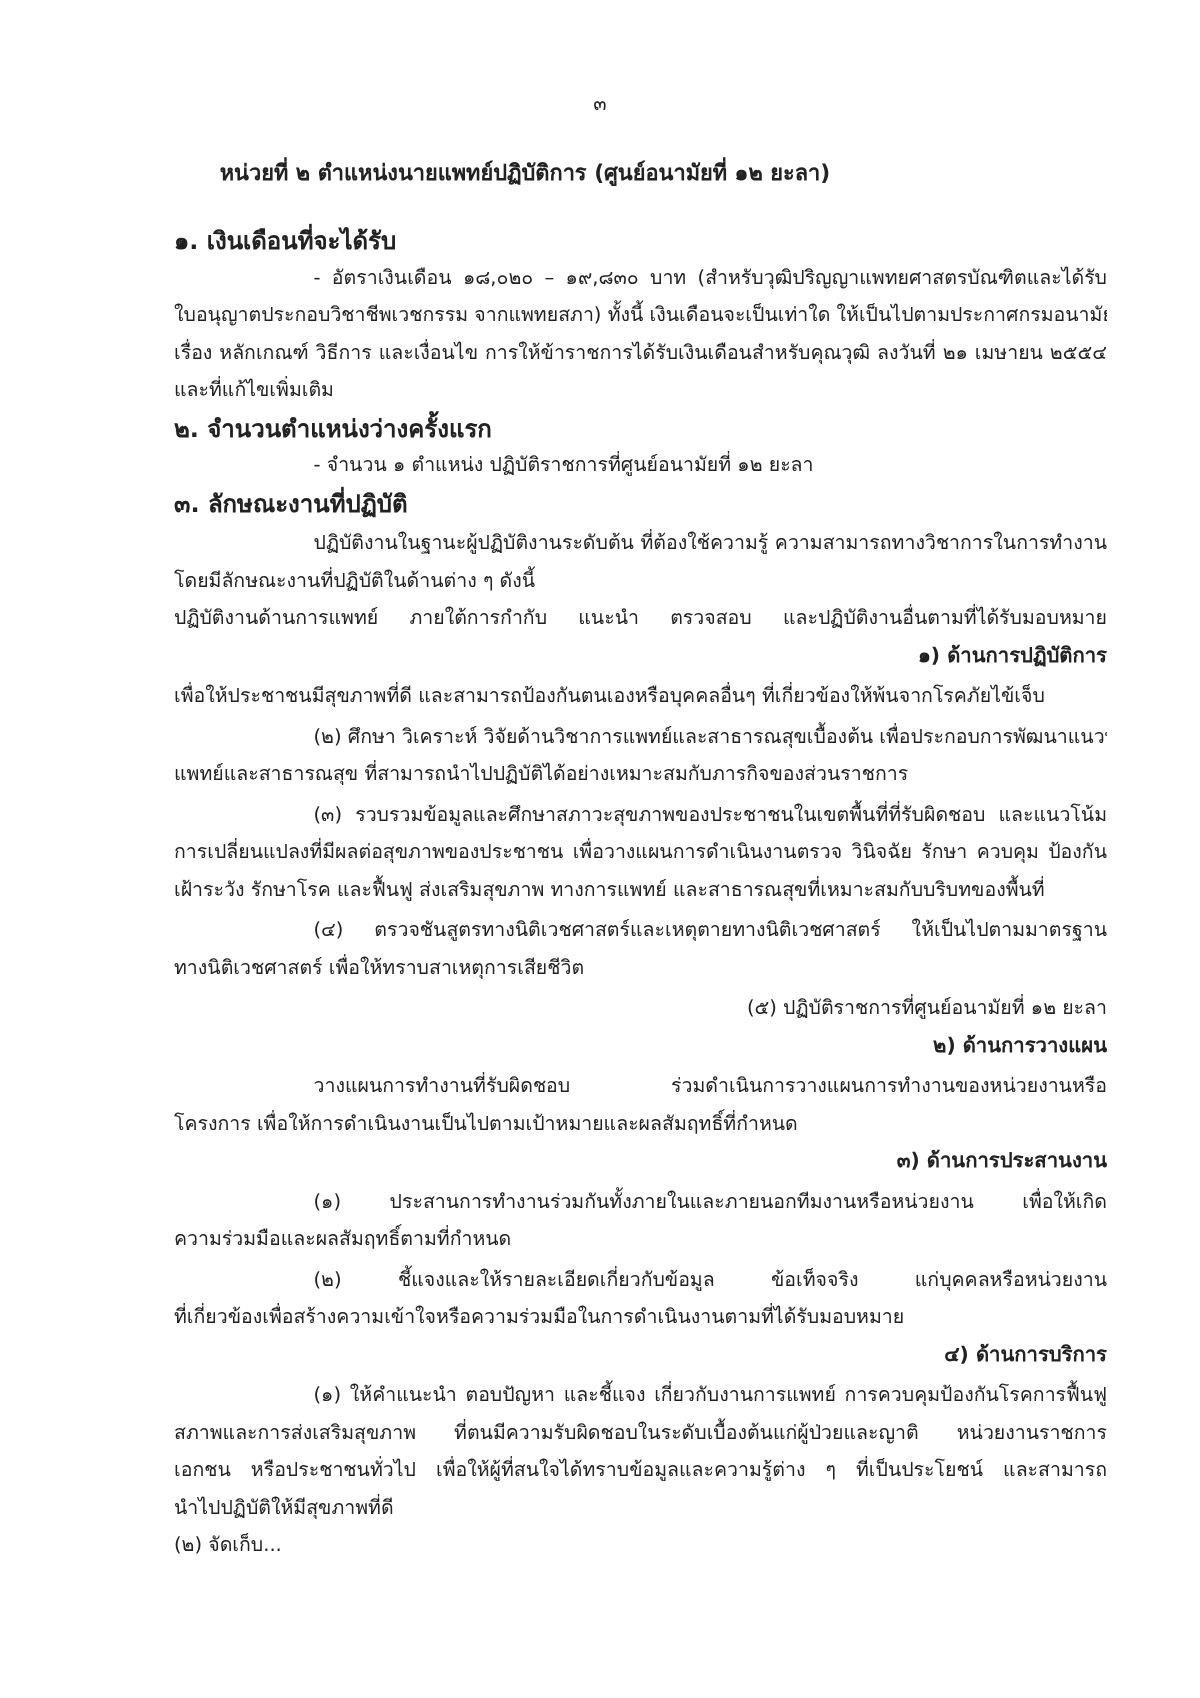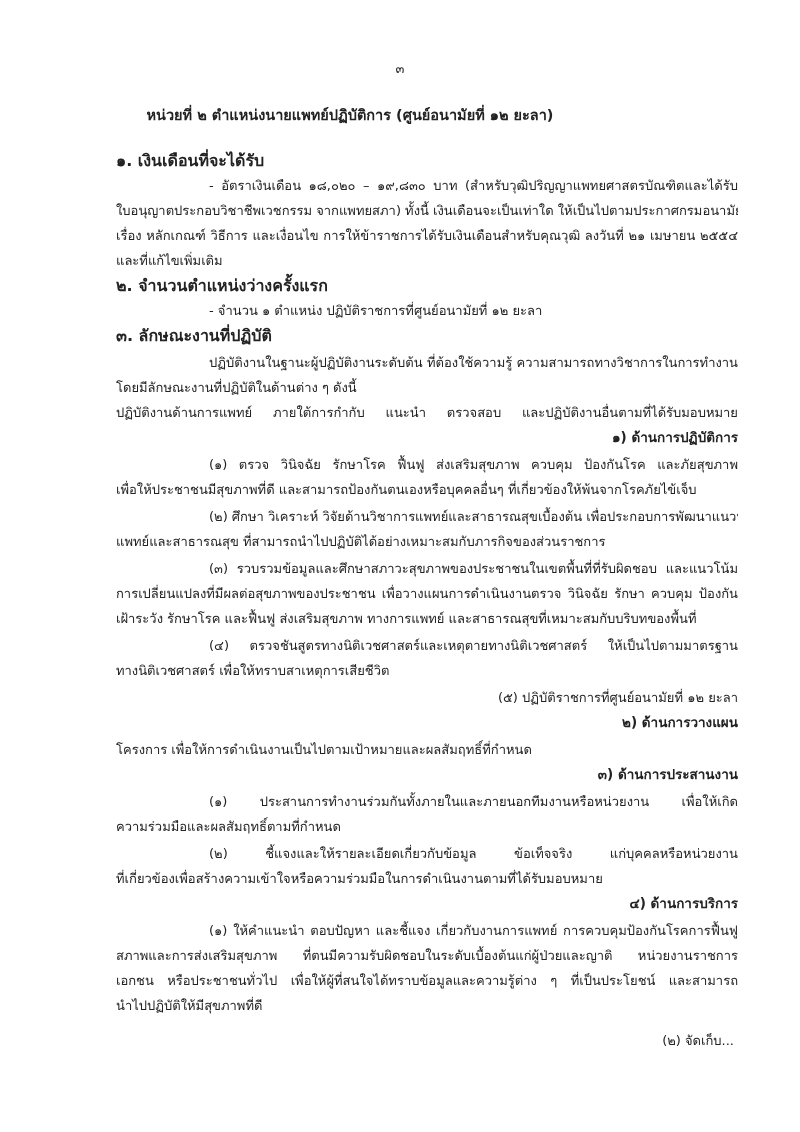--- a/index.html
+++ b/index.html
@@ -8,21 +8,21 @@
   .page-num { position: absolute; top: 58px; left: 0; width: 800px; text-align: center; font-size: 13px; }
   .title { position: absolute; top: 103px; left: 0; width: 700px; text-align: center;
            font-size: 14.5px; font-weight: bold; }
   .body { position: absolute; top: 148px; left: 116px; width: 622px; font-size: 13px; line-height: 25px; }
   .line { white-space: nowrap; overflow: hidden; }
   .j { text-align: justify; text-align-last: justify; }
   .h1 { font-weight: bold; font-size: 16px; }
   .h2 { font-weight: bold; font-size: 13.5px; padding-left: 32px; text-align: right; }
   .ind { padding-left: 93px; }
   .ind2 { padding-left: 93px; text-align: right; }
-  .right { text-align: right; padding-right: 4px; margin-top: 10px; }
+  .right { padding-right: 4px; }
   .gap { height: 2px; }
 </style>
 </head>
 <body>
 
 <div class="page-num">๓</div>
 <div class="title">หน่วยที่ ๒ ตำแหน่งนายแพทย์ปฏิบัติการ (ศูนย์อนามัยที่ ๑๒ ยะลา)</div>
 
 <div class="body">
 
@@ -36,37 +36,37 @@
   <div class="line ind">- จำนวน ๑ ตำแหน่ง ปฏิบัติราชการที่ศูนย์อนามัยที่ ๑๒ ยะลา</div>
 
   <div class="line h1">๓. ลักษณะงานที่ปฏิบัติ</div>
   <div class="gap"></div>
   <div class="line j ind">ปฏิบัติงานในฐานะผู้ปฏิบัติงานระดับต้น ที่ต้องใช้ความรู้ ความสามารถทางวิชาการในการทำงาน</div>
   <div class="line">โดยมีลักษณะงานที่ปฏิบัติในด้านต่าง ๆ ดังนี้</div>
   <div class="line j">ปฏิบัติงานด้านการแพทย์ ภายใต้การกำกับ แนะนำ ตรวจสอบ และปฏิบัติงานอื่นตามที่ได้รับมอบหมาย</div>
 
   <div class="line h2">๑) ด้านการปฏิบัติการ</div>
   <div class="gap"></div>
-  <div class="line j ind2">(๑) ตรวจ  วินิจฉัย  รักษาโรค  ฟื้นฟู  ส่งเสริมสุขภาพ  ควบคุม ป้องกันโรค และภัยสุขภาพ</div>
   <div class="line">เพื่อให้ประชาชนมีสุขภาพที่ดี และสามารถป้องกันตนเองหรือบุคคลอื่นๆ ที่เกี่ยวข้องให้พ้นจากโรคภัยไข้เจ็บ</div>
   <div class="gap"></div>
   <div class="line j ind2">(๒) ศึกษา วิเคราะห์ วิจัยด้านวิชาการแพทย์และสาธารณสุขเบื้องต้น เพื่อประกอบการพัฒนาแนวทาง</div>
   <div class="line">แพทย์และสาธารณสุข ที่สามารถนำไปปฏิบัติได้อย่างเหมาะสมกับภารกิจของส่วนราชการ</div>
   <div class="gap"></div>
   <div class="line j ind2">(๓) รวบรวมข้อมูลและศึกษาสภาวะสุขภาพของประชาชนในเขตพื้นที่ที่รับผิดชอบ  และแนวโน้ม</div>
   <div class="line j">การเปลี่ยนแปลงที่มีผลต่อสุขภาพของประชาชน เพื่อวางแผนการดำเนินงานตรวจ วินิจฉัย รักษา ควบคุม ป้องกัน</div>
   <div class="line">เฝ้าระวัง รักษาโรค และฟื้นฟู ส่งเสริมสุขภาพ ทางการแพทย์ และสาธารณสุขที่เหมาะสมกับบริบทของพื้นที่</div>
   <div class="gap"></div>
   <div class="line j ind2">(๔) ตรวจชันสูตรทางนิติเวชศาสตร์และเหตุตายทางนิติเวชศาสตร์ ให้เป็นไปตามมาตรฐาน</div>
   <div class="line">ทางนิติเวชศาสตร์ เพื่อให้ทราบสาเหตุการเสียชีวิต</div>
   <div class="gap"></div>
   <div class="line ind2">(๕) ปฏิบัติราชการที่ศูนย์อนามัยที่ ๑๒ ยะลา</div>
 
   <div class="line h2">๒) ด้านการวางแผน</div>
   <div class="gap"></div>
+  <div class="line j ind2">วางแผนการทำงานที่รับผิดชอบ ร่วมดำเนินการวางแผนการทำงานของหน่วยงานหรือ</div>
   <div class="line">โครงการ เพื่อให้การดำเนินงานเป็นไปตามเป้าหมายและผลสัมฤทธิ์ที่กำหนด</div>
 
   <div class="line h2">๓) ด้านการประสานงาน</div>
   <div class="gap"></div>
   <div class="line j ind2">(๑) ประสานการทำงานร่วมกันทั้งภายในและภายนอกทีมงานหรือหน่วยงาน เพื่อให้เกิด</div>
   <div class="line">ความร่วมมือและผลสัมฤทธิ์ตามที่กำหนด</div>
   <div class="gap"></div>
   <div class="line j ind2">(๒) ชี้แจงและให้รายละเอียดเกี่ยวกับข้อมูล  ข้อเท็จจริง  แก่บุคคลหรือหน่วยงาน</div>
   <div class="line">ที่เกี่ยวข้องเพื่อสร้างความเข้าใจหรือความร่วมมือในการดำเนินงานตามที่ได้รับมอบหมาย</div>
 

